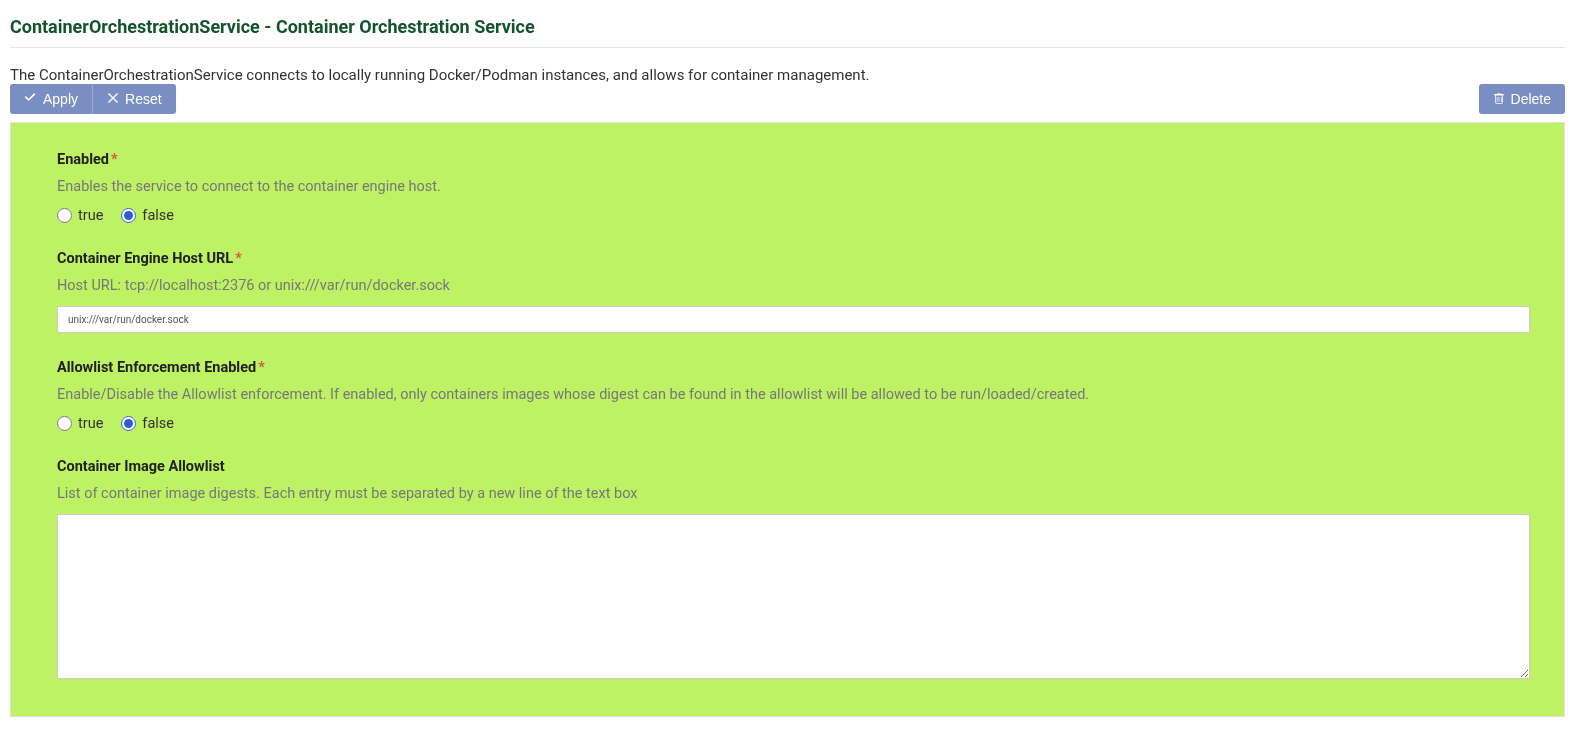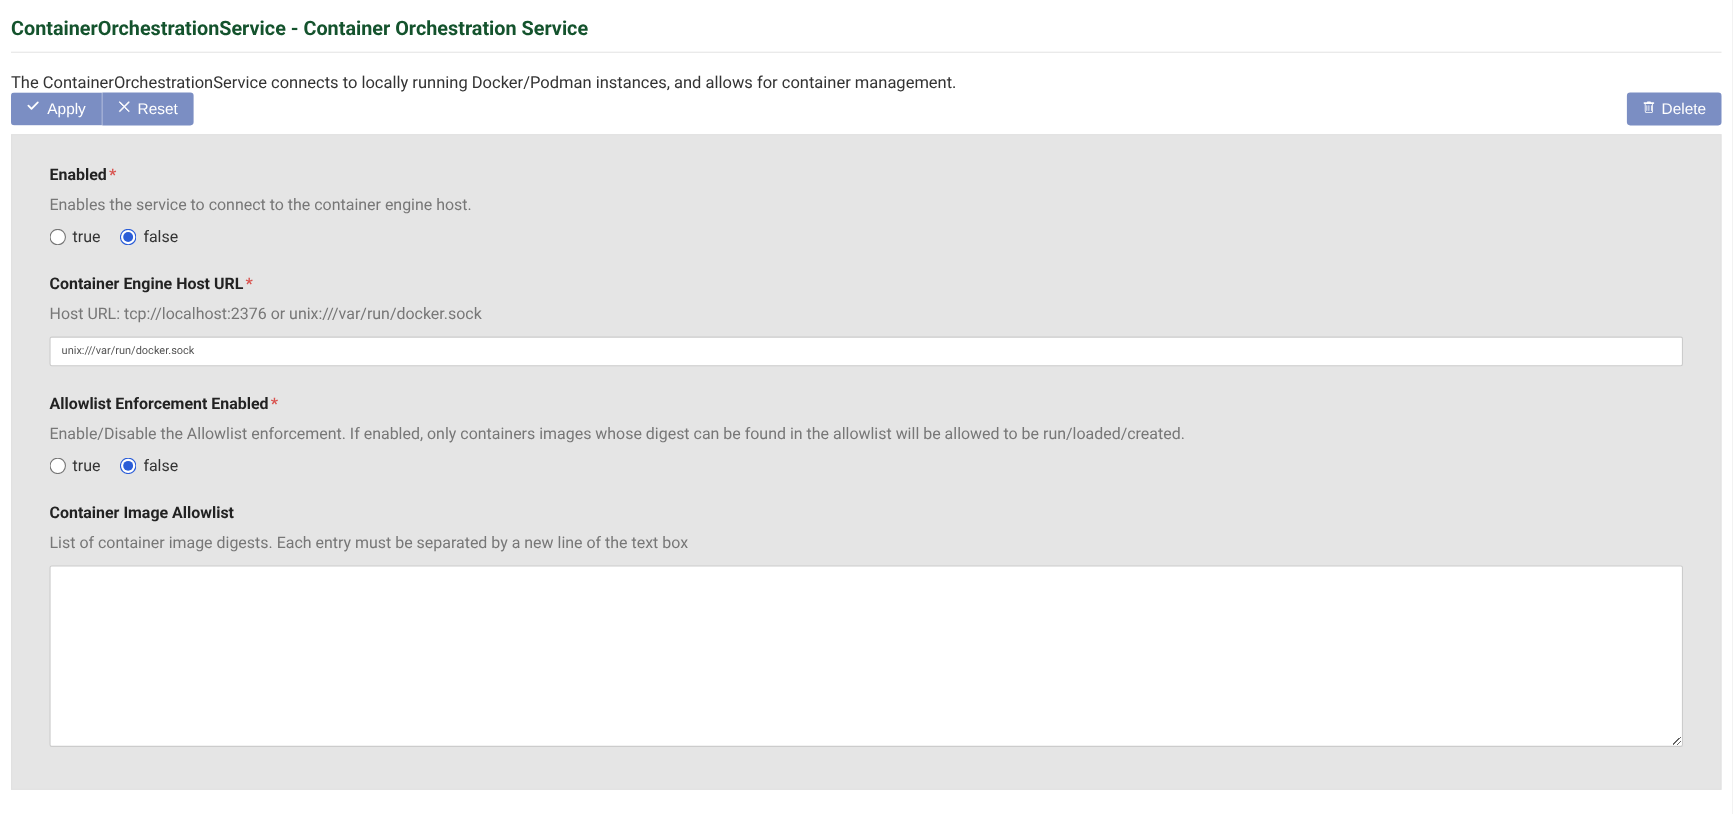--- a/index.html
+++ b/index.html
@@ -35,20 +35,21 @@
       margin-bottom: 0;
     }
     .btn {
       background: #7b8ec3;
       color: #fff;
       border: none;
       padding: 7px 14px;
       font-size: 14px;
       cursor: pointer;
       display: inline-flex;
+      align-items: center;
       gap: 6px;
     }
     .btn-group {
       display: inline-flex;
     }
     .btn-group .btn {
       border-radius: 0;
     }
     .btn-group .btn:first-child {
       border-top-left-radius: 3px;
@@ -64,22 +65,22 @@
     }
     .spacer {
       flex: 1;
     }
     .icon {
       display: inline-block;
       line-height: 1;
     }
     .form-panel {
       border: 1px solid #e1e1e1;
-      background: #e5e5e5;
-      padding: 28px 34px 34px 34px;
+      background: #bef264;
+      padding: 28px 34px 34px 46px;
       margin-top: 8px;
     }
     .form-group {
       margin-bottom: 26px;
     }
     .form-group:last-child {
       margin-bottom: 0;
     }
     .field-label {
       font-weight: 700;

